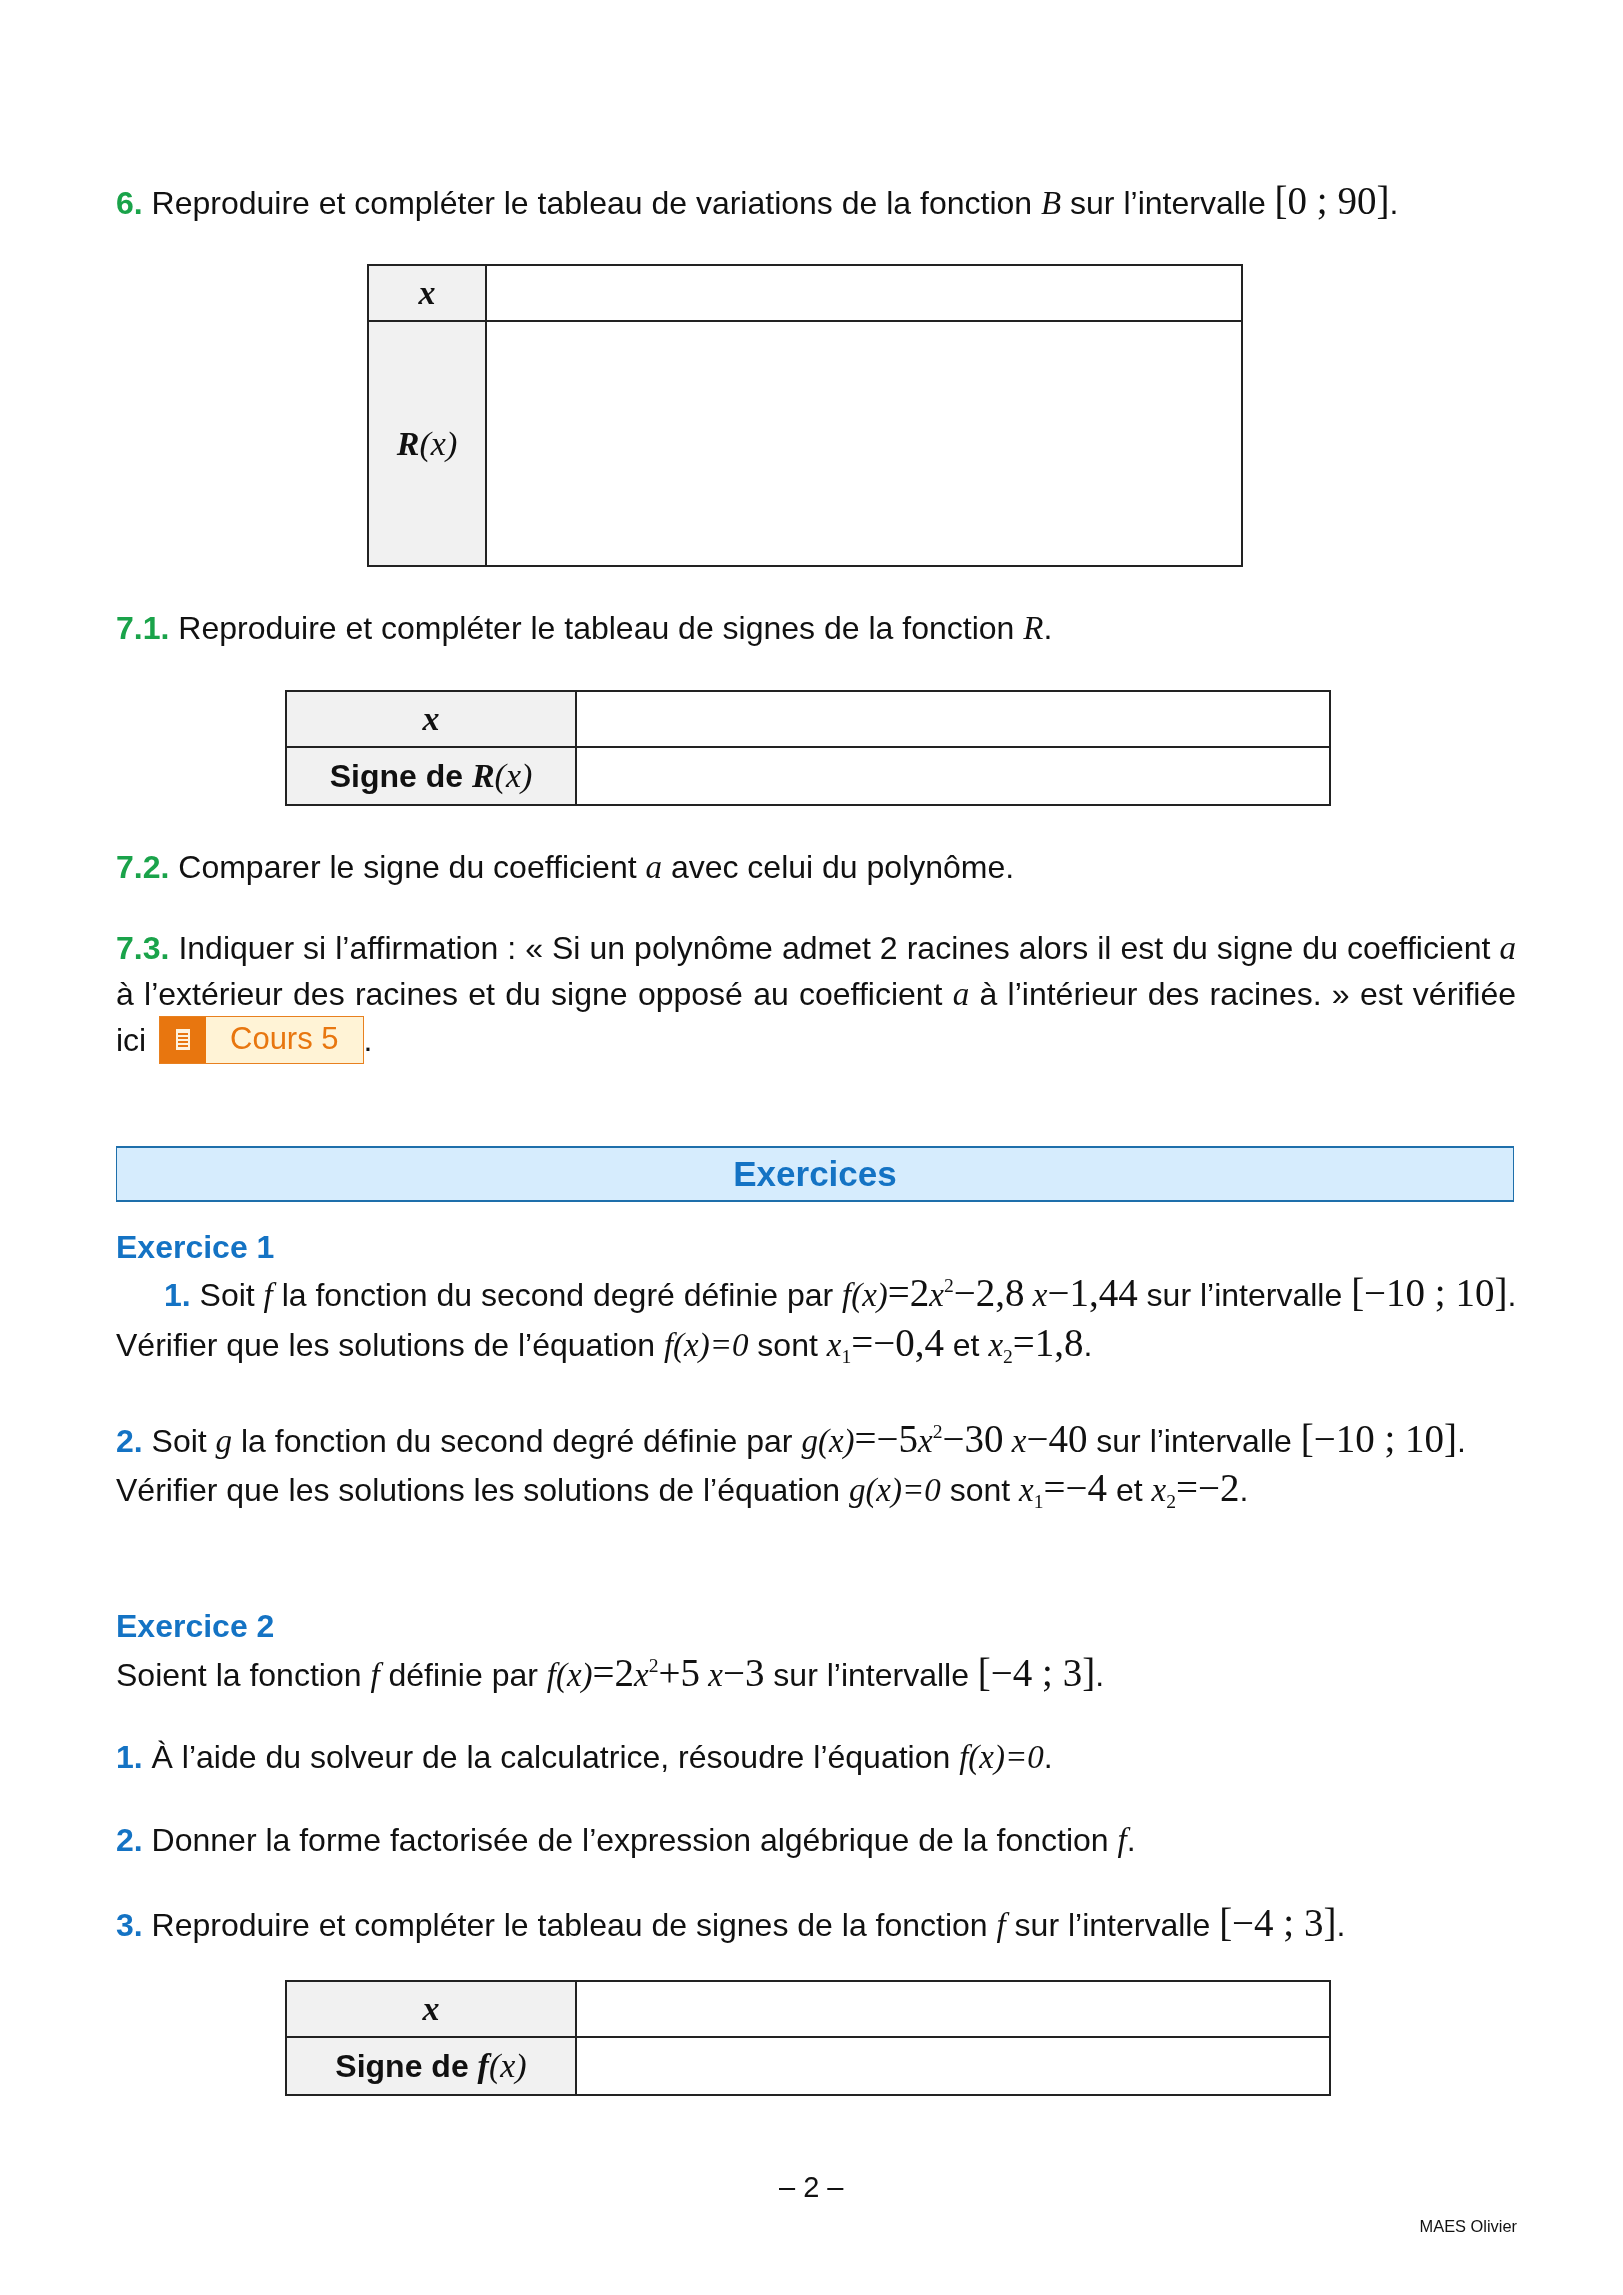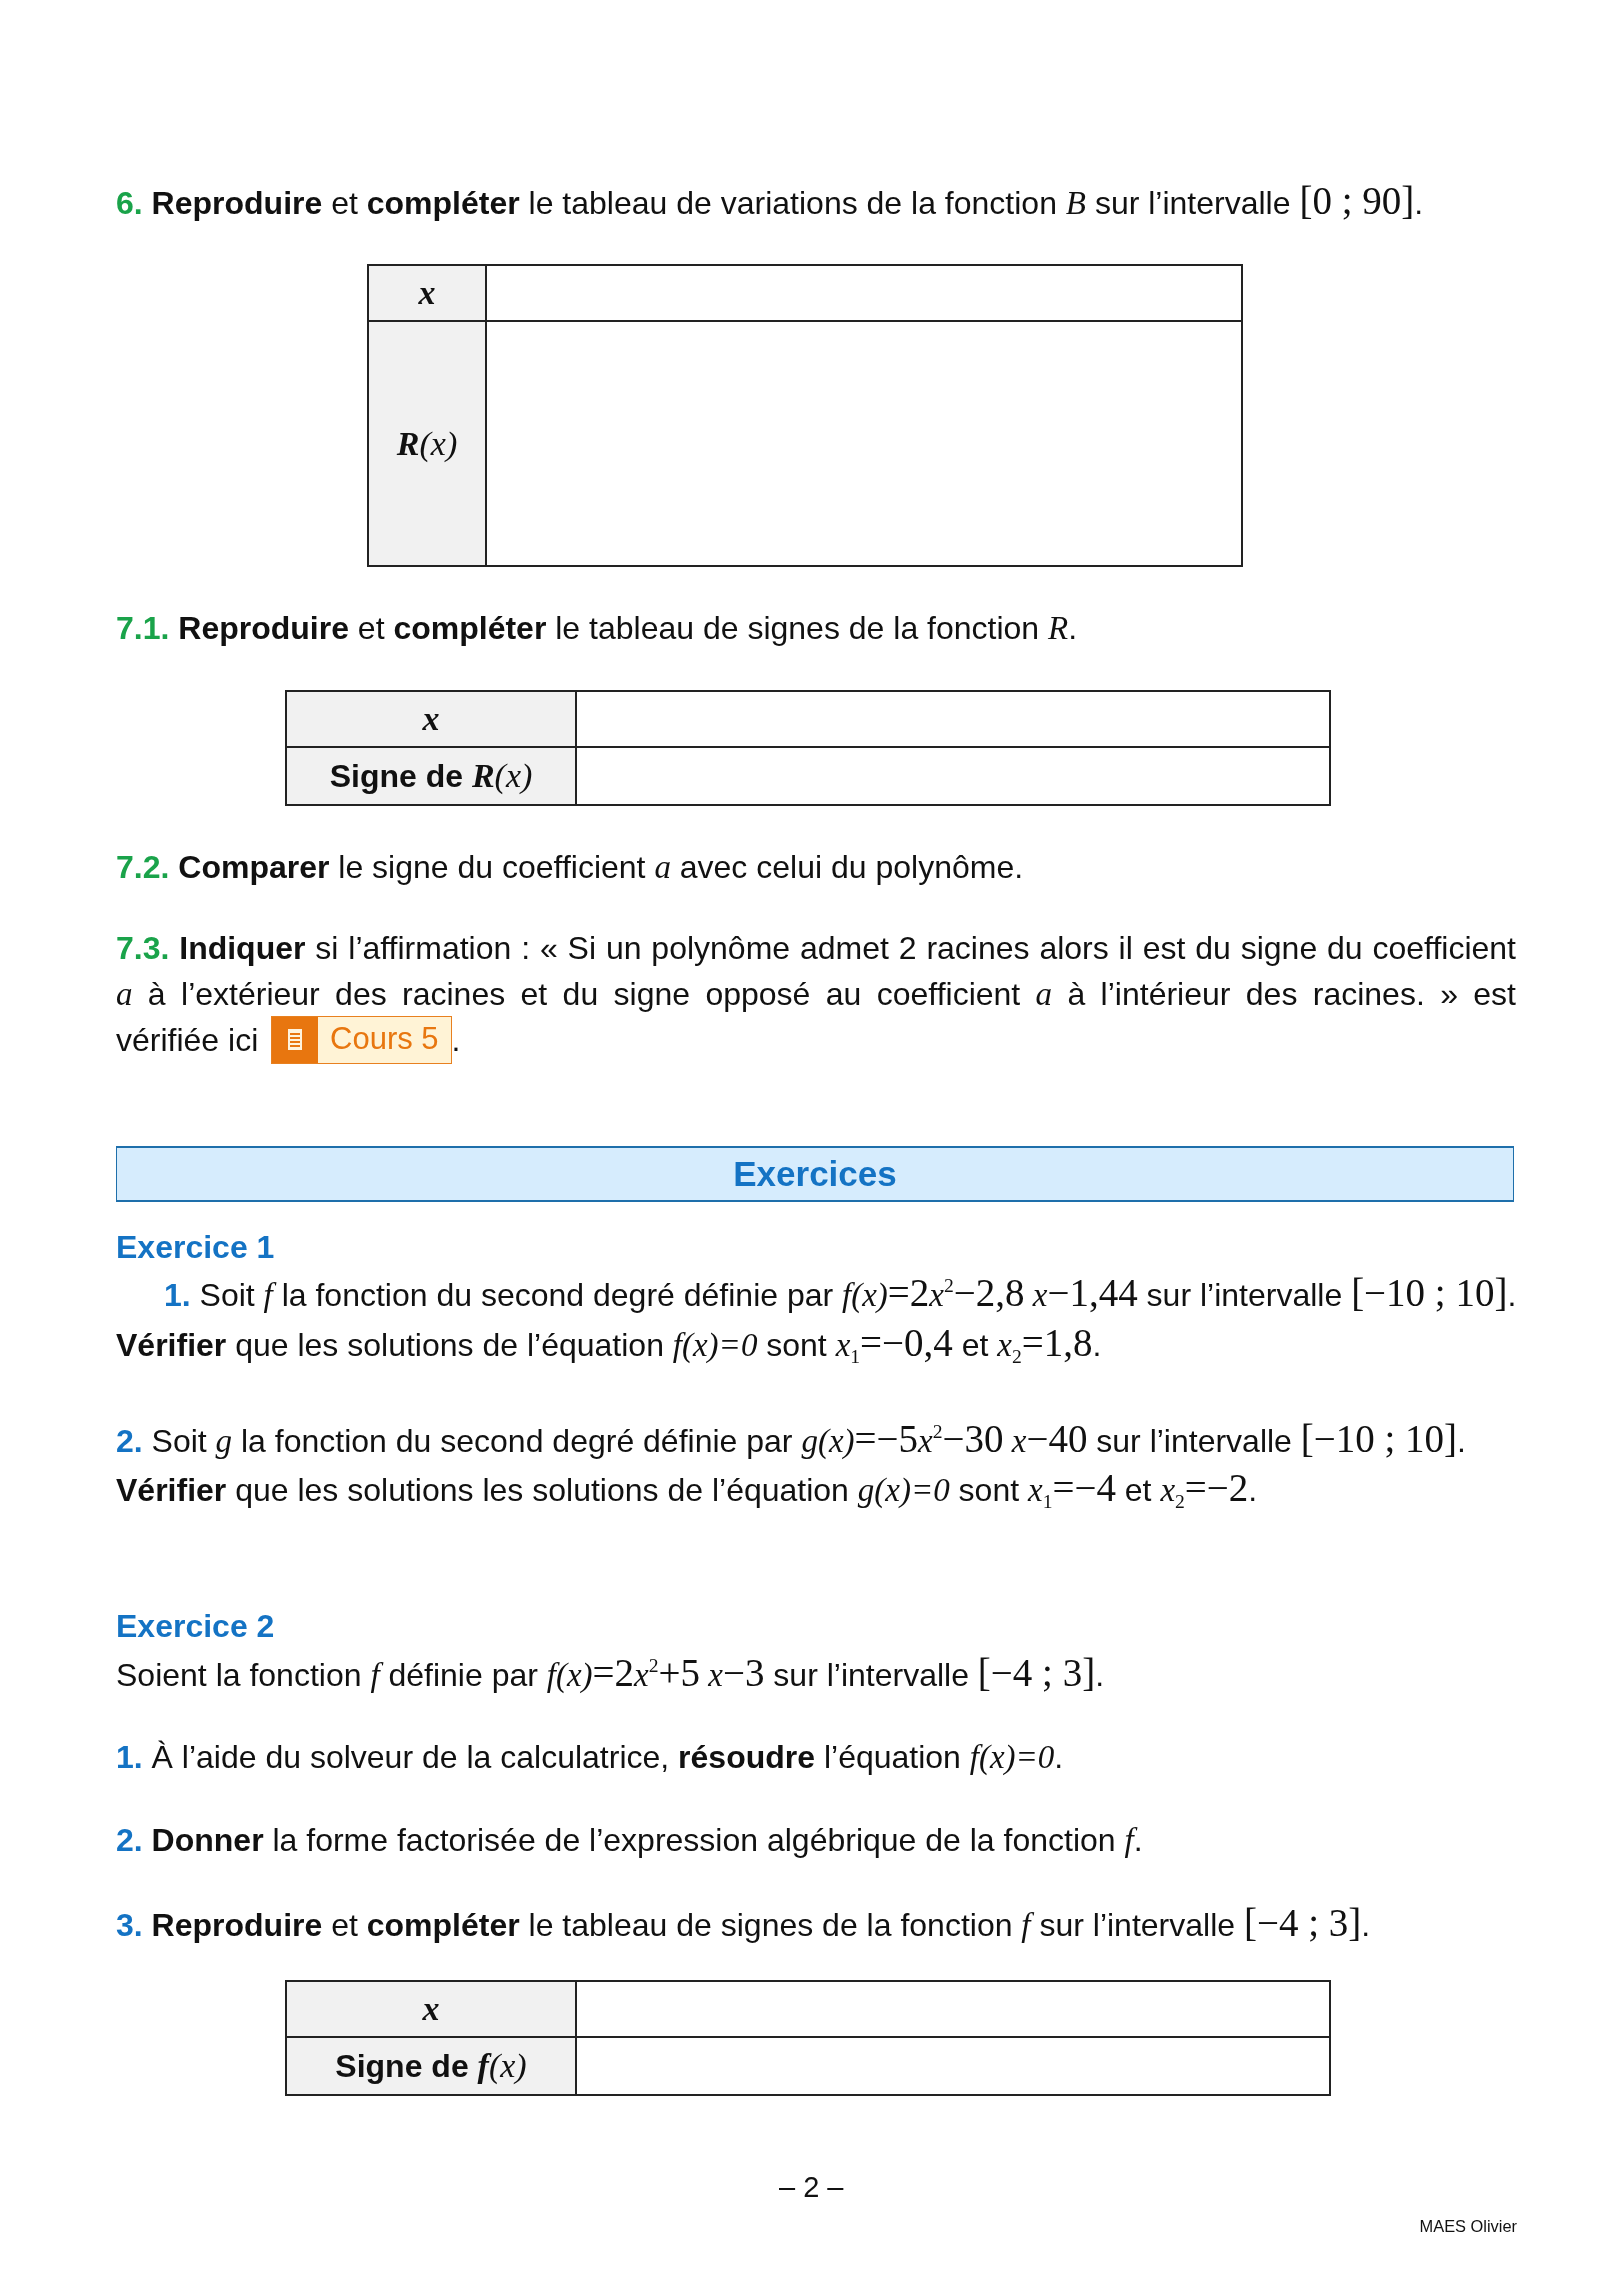--- a/index.html
+++ b/index.html
@@ -3,40 +3,40 @@
 <meta charset="utf-8">
 <style>
   html, body { margin:0; padding:0; background:#ffffff; }
   body { width:1623px; height:2295px; position:relative; overflow:hidden;
          font-family:"Liberation Sans", sans-serif; color:#111; font-size:32px; }
   .page { position:absolute; left:116px; top:0; width:1400px; }
   .p { position:absolute; left:0; width:1400px; line-height:47px; white-space:nowrap; }
   .p.just { white-space:normal; text-align:justify; text-align-last:left; line-height:46px; }
   .num-g { color:#1aa34a; font-weight:bold; }
   .num-b { color:#1473c4; font-weight:bold; }
-  b { font-weight:bold; }
+  b { font-weight:normal; }
   .m { font-family:"Liberation Serif", serif; font-style:italic; font-size:33px; }
   .mr { font-family:"Liberation Serif", serif; font-style:normal; font-size:39px; }
   sup { font-size:19.6px; vertical-align:14.4px; line-height:0; font-family:"Liberation Serif", serif; }
   sub { font-size:19.6px; vertical-align:-6.5px; line-height:0; font-family:"Liberation Serif", serif; }
   table.t { position:absolute; border-collapse:collapse; }
   table.t td { border:2px solid #222; padding:0; }
   table.t td.h { background:#f1f1f1; text-align:center; font-weight:bold; }
   table.t td.h .m { font-weight:bold; font-size:34px; }
   .banner { position:absolute; left:0; top:1146px; width:1396px; height:52px;
             background:#d6ecfd; border-top:2.6px solid #1e6fab; border-bottom:2.6px solid #1e6fab;
             border-left:1.3px solid #1e6fab; border-right:1.3px solid #1e6fab;
             text-align:center; line-height:52px; color:#1473c4; font-weight:bold; font-size:35px; }
   .ex-title { position:absolute; left:0; color:#1473c4; font-weight:bold; font-size:32px;text-align:center; }
   .cours { display:inline-flex; align-items:stretch; height:46px; vertical-align:middle;
            border:1.3px solid #e8801f; margin-left:3.9px; position:relative; top:-2.6px; }
   .cours .ic { width:46px; background:#e8760f; display:flex; align-items:center; justify-content:center; }
   .cours .ic .doc { width:14.4px; height:21px; border:2px solid #fff3dc; box-sizing:border-box;
            background:repeating-linear-gradient(#fff3dc 0 2px, #e8760f 2px 3.9px); }
-  .cours .lbl { background:#fff3d6; color:#e8760f; padding:0 12px; line-height:44px; font-size:31px; }
+  .cours .lbl { background:#fff3d6; color:#e8760f; padding:0 24px; line-height:44px; font-size:31px; }
   .footer-num { position:absolute; left:779px; top:2171px; font-size:29px; }
   .footer-auth { position:absolute; right:106px; top:2217px; font-size:16.4px; }
 </style>
 </head>
 <body>
 
 <div class="page">
 
   <div class="p" style="top:177px;">
     <span class="num-g">6.</span>

